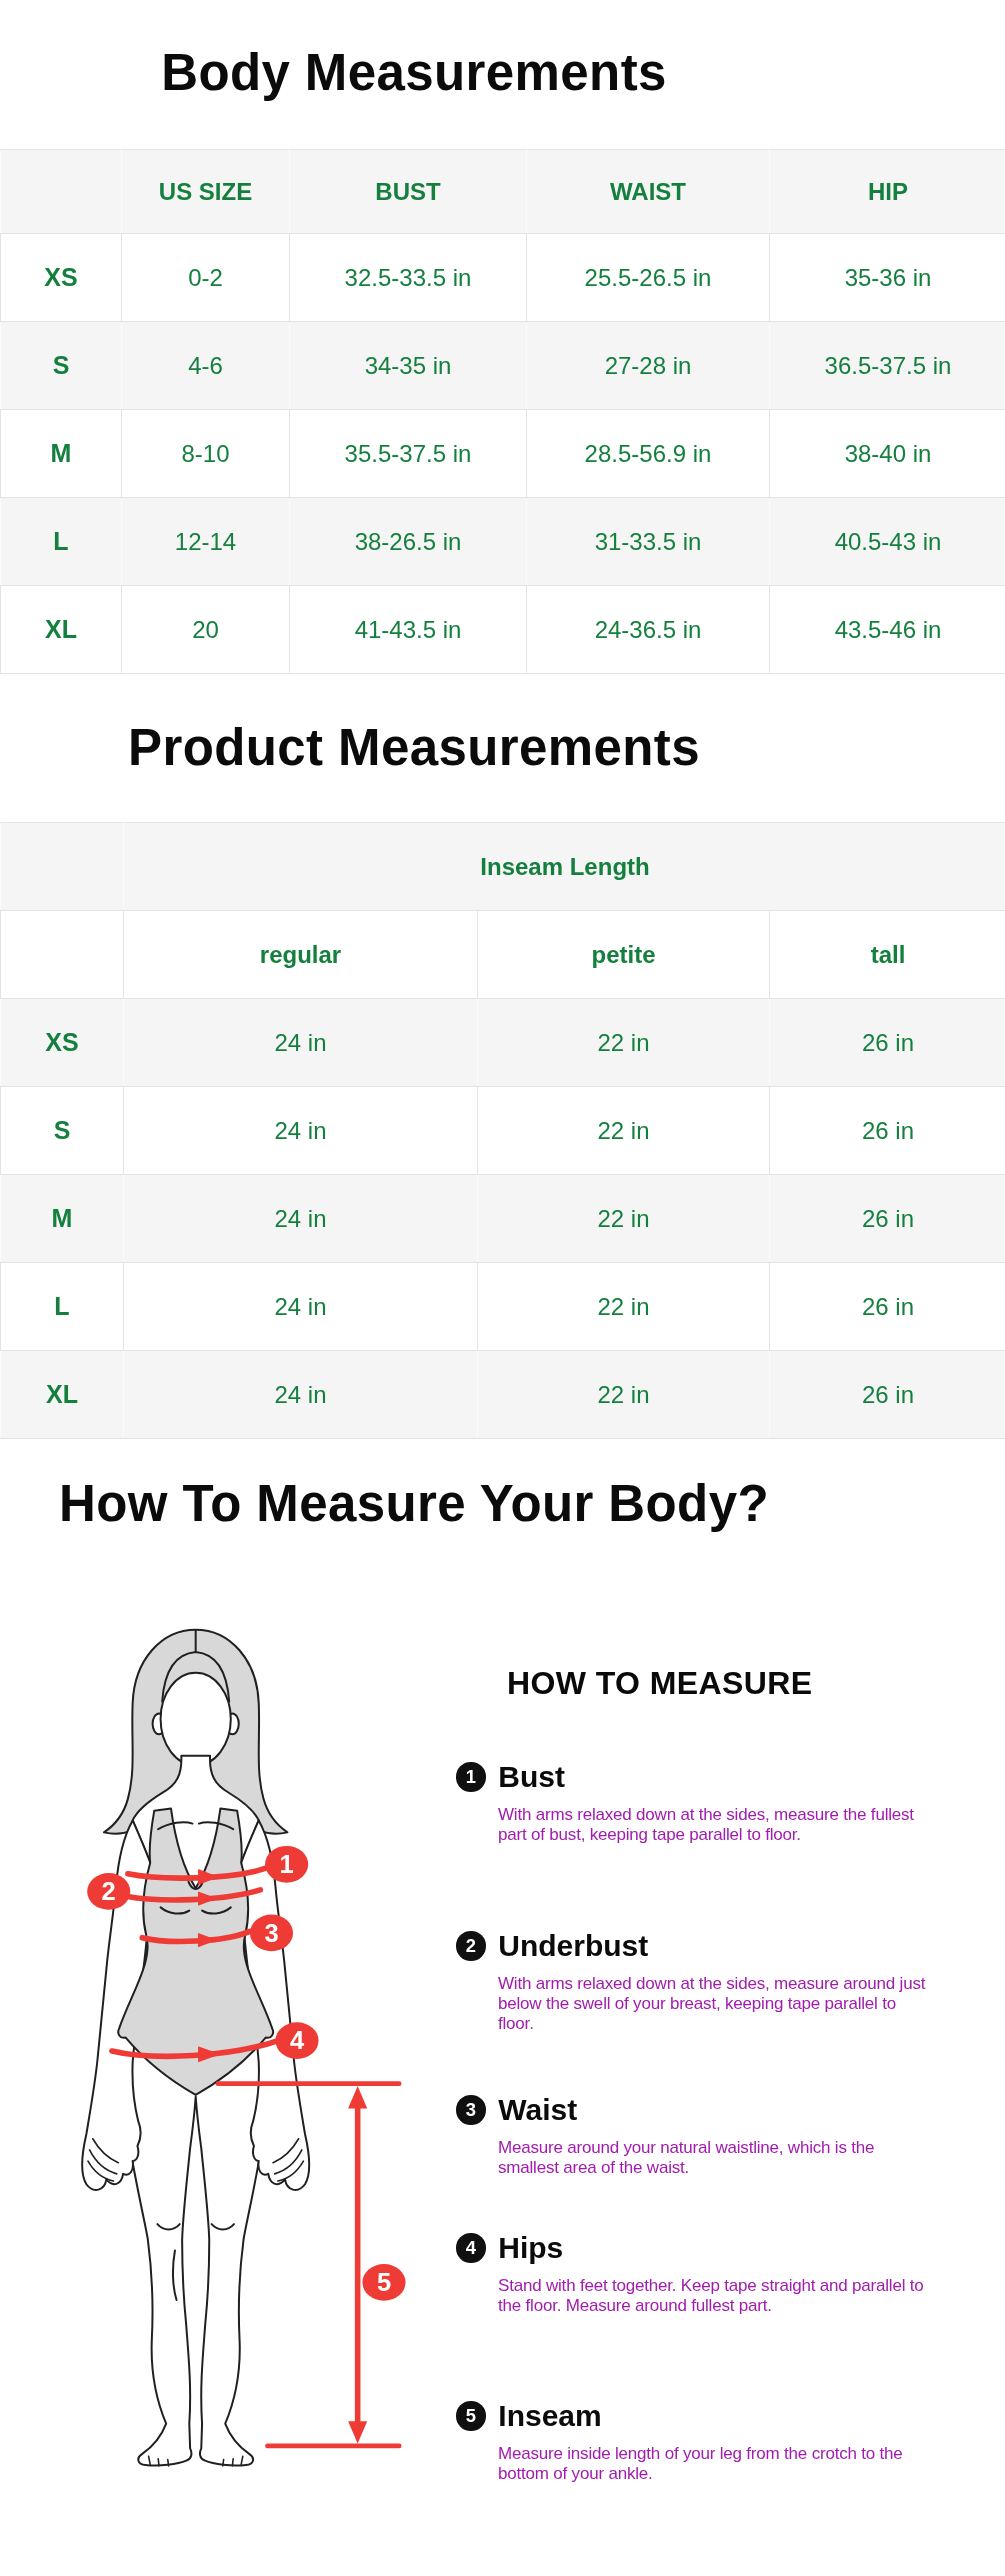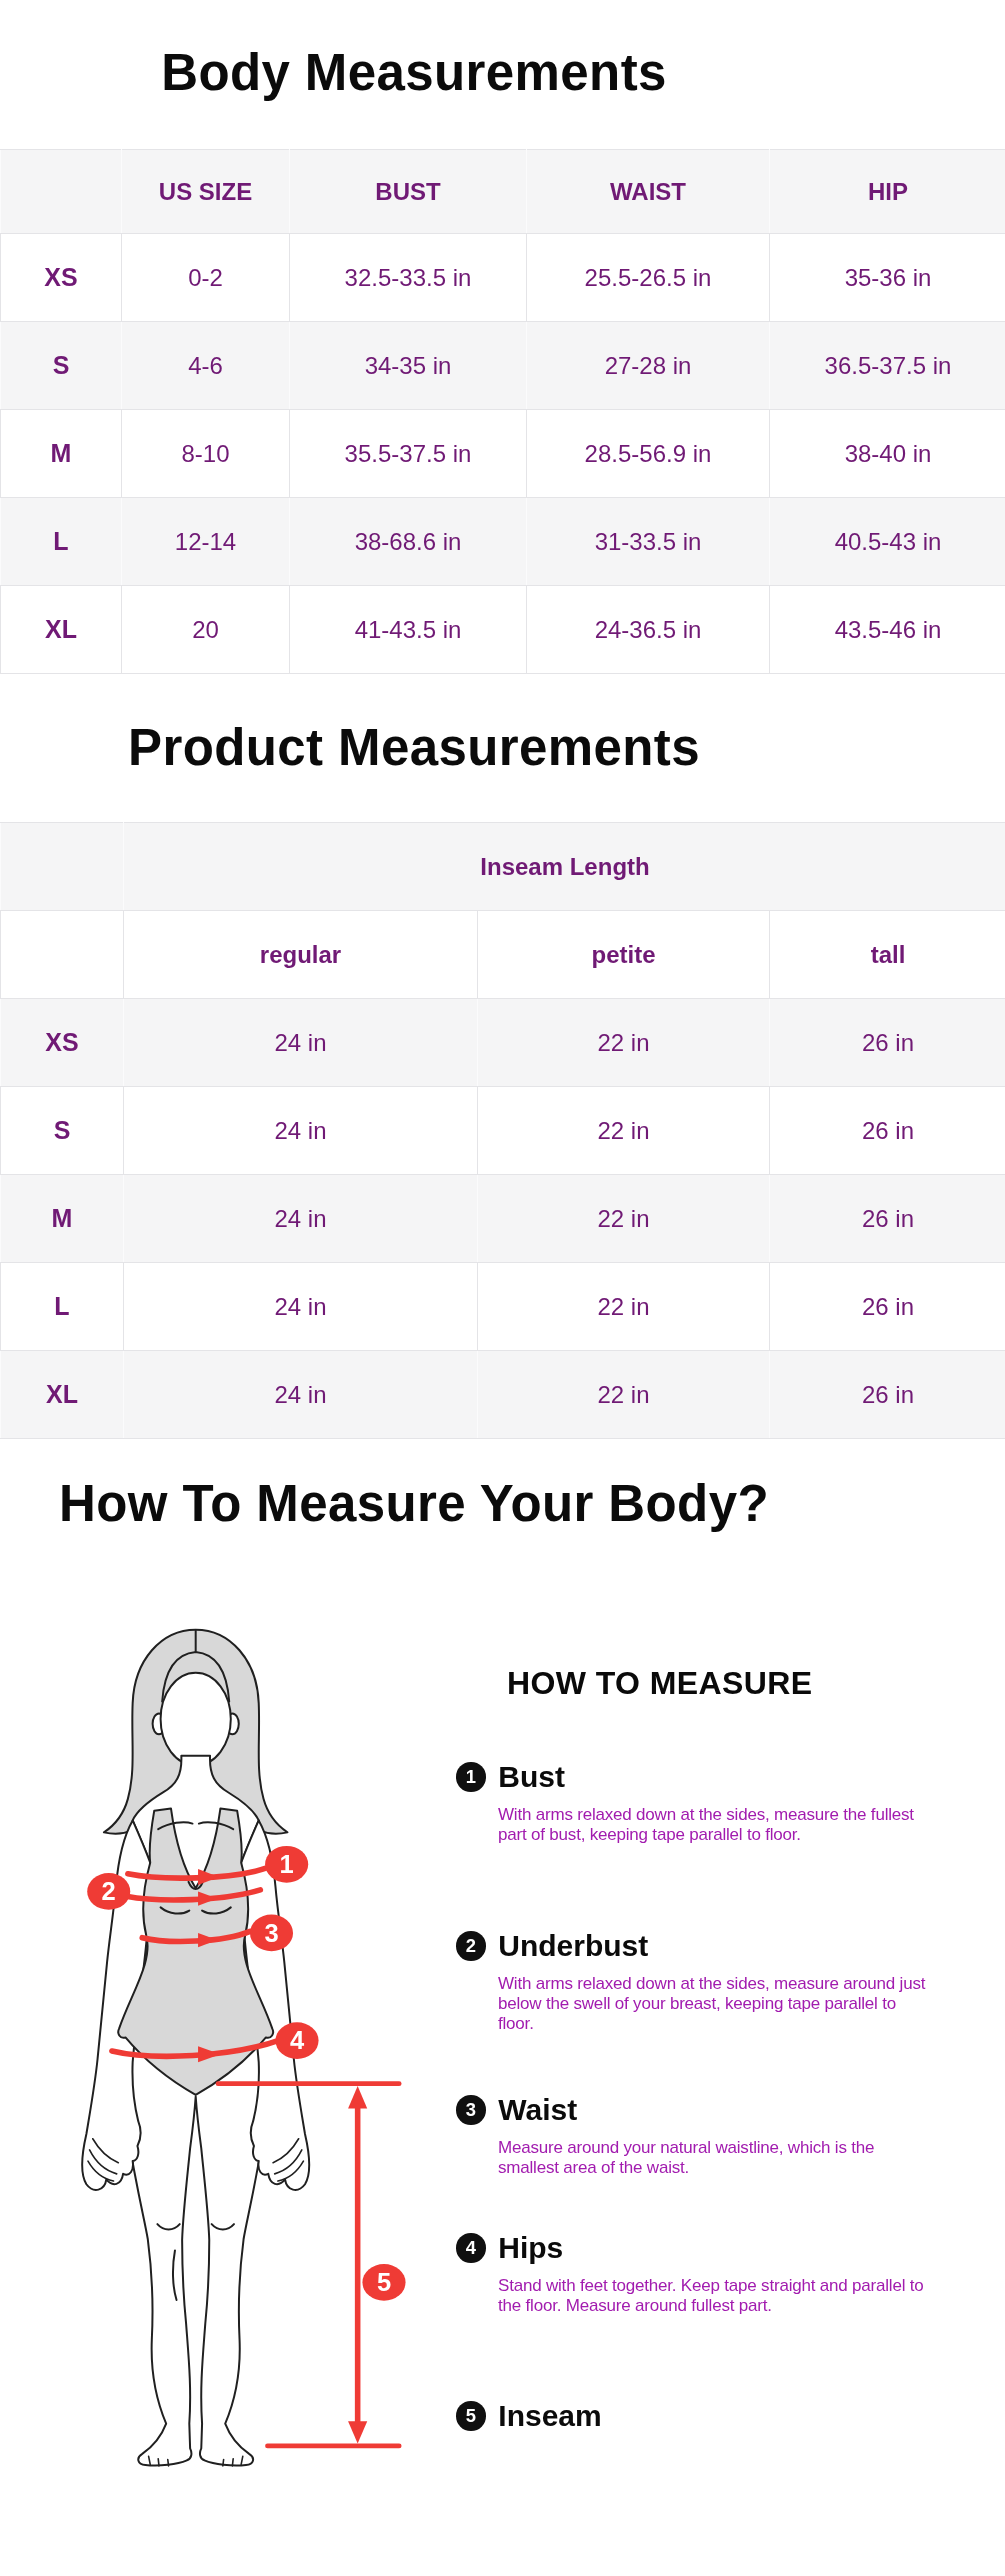--- a/index.html
+++ b/index.html
@@ -6,21 +6,21 @@
   .page{position:relative;width:1006px;height:2576px;background:#fff;overflow:hidden;
         font-family:"Liberation Sans",sans-serif;color:#111;}
   .big-title{position:absolute;left:0;width:828px;margin:0;text-align:center;
         font-size:51px;font-weight:800;letter-spacing:0.4px;color:#0b0b0b;line-height:1.1;}
   #title-body{top:45px;}
   #title-product{top:720px;}
   #title-how{top:1476px;}
 
   table.sz{position:absolute;left:0;width:1006px;border-collapse:collapse;table-layout:fixed;}
   table.sz td{border:1.6px solid #e4e4e7;text-align:center;vertical-align:middle;
-        font-size:24px;color:#701a75;padding:0;}
+        font-size:24px;color:#15803d;padding:0;}
   table.sz tr.shade td{background:#f5f5f6;border-left-color:#fbfbfc;border-right-color:#fbfbfc;}
   table.sz td.rowlabel{font-weight:700;font-size:25px;}
   table.sz td.hd{font-weight:700;}
   #body-table{top:149px;}
   #body-table tr{height:88px;}
   #body-table tr.hdr{height:84px;}
   #product-table{top:822px;}
   #product-table tr{height:88px;}
 
   .howto-heading{position:absolute;left:495px;top:1653px;margin:12px;
@@ -76,21 +76,21 @@
       <tr>
         <td class="rowlabel">M</td>
         <td>8-10</td>
         <td>35.5-37.5 in</td>
         <td>28.5-56.9 in</td>
         <td>38-40 in</td>
       </tr>
       <tr class="shade">
         <td class="rowlabel">L</td>
         <td>12-14</td>
-        <td>38-68.6 in</td>
+        <td>38-26.5 in</td>
         <td>31-33.5 in</td>
         <td>40.5-43 in</td>
       </tr>
       <tr>
         <td class="rowlabel">XL</td>
         <td>20</td>
         <td>41-43.5 in</td>
         <td>24-36.5 in</td>
         <td>43.5-46 in</td>
       </tr>
@@ -245,16 +245,17 @@
       <div class="htitle">Hips</div>
     </div>
     <div class="hdesc">Stand with feet together. Keep tape straight and parallel to the floor. Measure around fullest part.</div>
   </div>
 
   <div class="hitem" id="hitem-4">
     <div class="hrow">
       <div class="nbadge">5</div>
       <div class="htitle">Inseam</div>
     </div>
+    <div class="hdesc">Measure inside length of your leg from the crotch to the bottom of your ankle.</div>
   </div>
 
 </div>
 
 
 </body></html>

